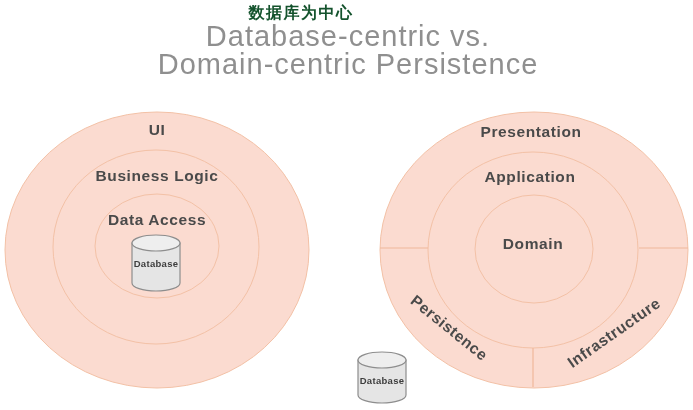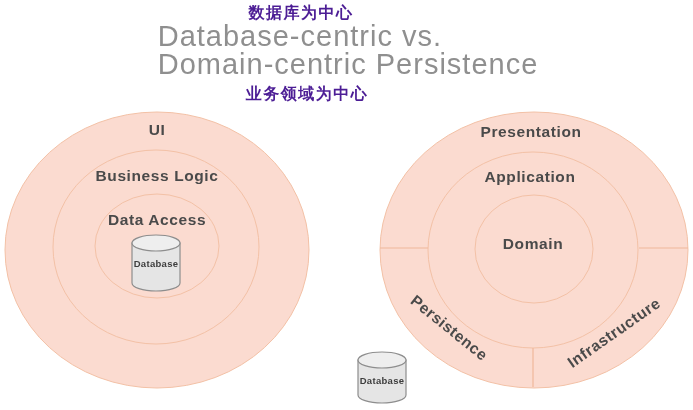--- a/index.html
+++ b/index.html
@@ -3,27 +3,27 @@
 <meta charset="utf-8">
 <style>
   html,body{margin:0;padding:0;background:#ffffff;}
   .canvas{
     position:relative;width:693px;height:410px;background:#ffffff;overflow:hidden;
     font-family:"Liberation Sans",sans-serif;
   }
   .diagram-svg{position:absolute;left:0;top:0;}
   .zh{
     position:absolute;transform:translateX(-50%);
-    font-size:16px;font-weight:600;color:#4c1d95;letter-spacing:1.5px;white-space:nowrap;
+    font-size:16px;font-weight:600;color:#14532d;letter-spacing:1.5px;white-space:nowrap;
   }
   .zh-top{left:301px;top:3px;}
   .zh-bottom{left:307px;top:84px;}
   .title{
     position:absolute;left:348px;top:22px;transform:translateX(-50%);
-    font-size:29px;line-height:28px;font-weight:400;
+    text-align:center;font-size:29px;line-height:28px;font-weight:400;
     color:#8f8f8f;letter-spacing:1px;white-space:nowrap;
   }
   
   .outer-circle{fill:#fbdbd0;stroke:#f3c1a6;stroke-width:1;}
   .ring{fill:none;stroke:#f3c1a6;stroke-width:1;}
   .divider{stroke:#f0b79a;stroke-width:1.2;}
   .layer-label{
     font-family:"Liberation Sans",sans-serif;font-size:15.5px;font-weight:700;
     fill:#4a4a4a;letter-spacing:0.6px;text-anchor:middle;
   }
@@ -39,21 +39,20 @@
 
 <div class="canvas">
 
   <div class="zh zh-top">数据库为中心</div>
 
   <div class="title">
     <div>Database-centric vs.</div>
     <div>Domain-centric Persistence</div>
   </div>
 
-  <div class="zh zh-bottom">业务领域为中心</div>
 
   <svg class="diagram-svg" width="693" height="410" viewBox="0 0 693 410">
 
     <g>
       <ellipse class="outer-circle" cx="157" cy="250" rx="152" ry="138"></ellipse>
       <ellipse class="ring" cx="156" cy="247" rx="103" ry="97"></ellipse>
       <ellipse class="ring" cx="157" cy="246" rx="62" ry="52"></ellipse>
 
       <text class="layer-label" x="157" y="135">UI</text>
       <text class="layer-label" x="157" y="181">Business Logic</text>

